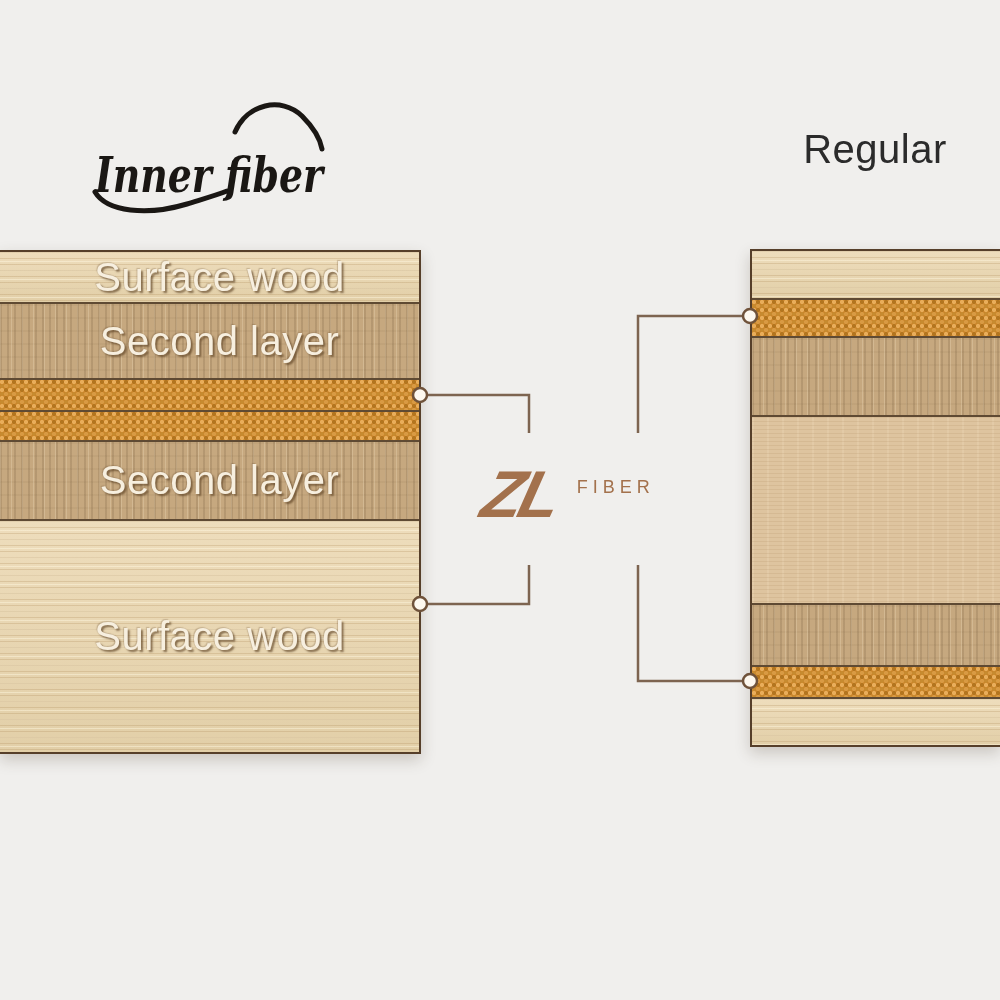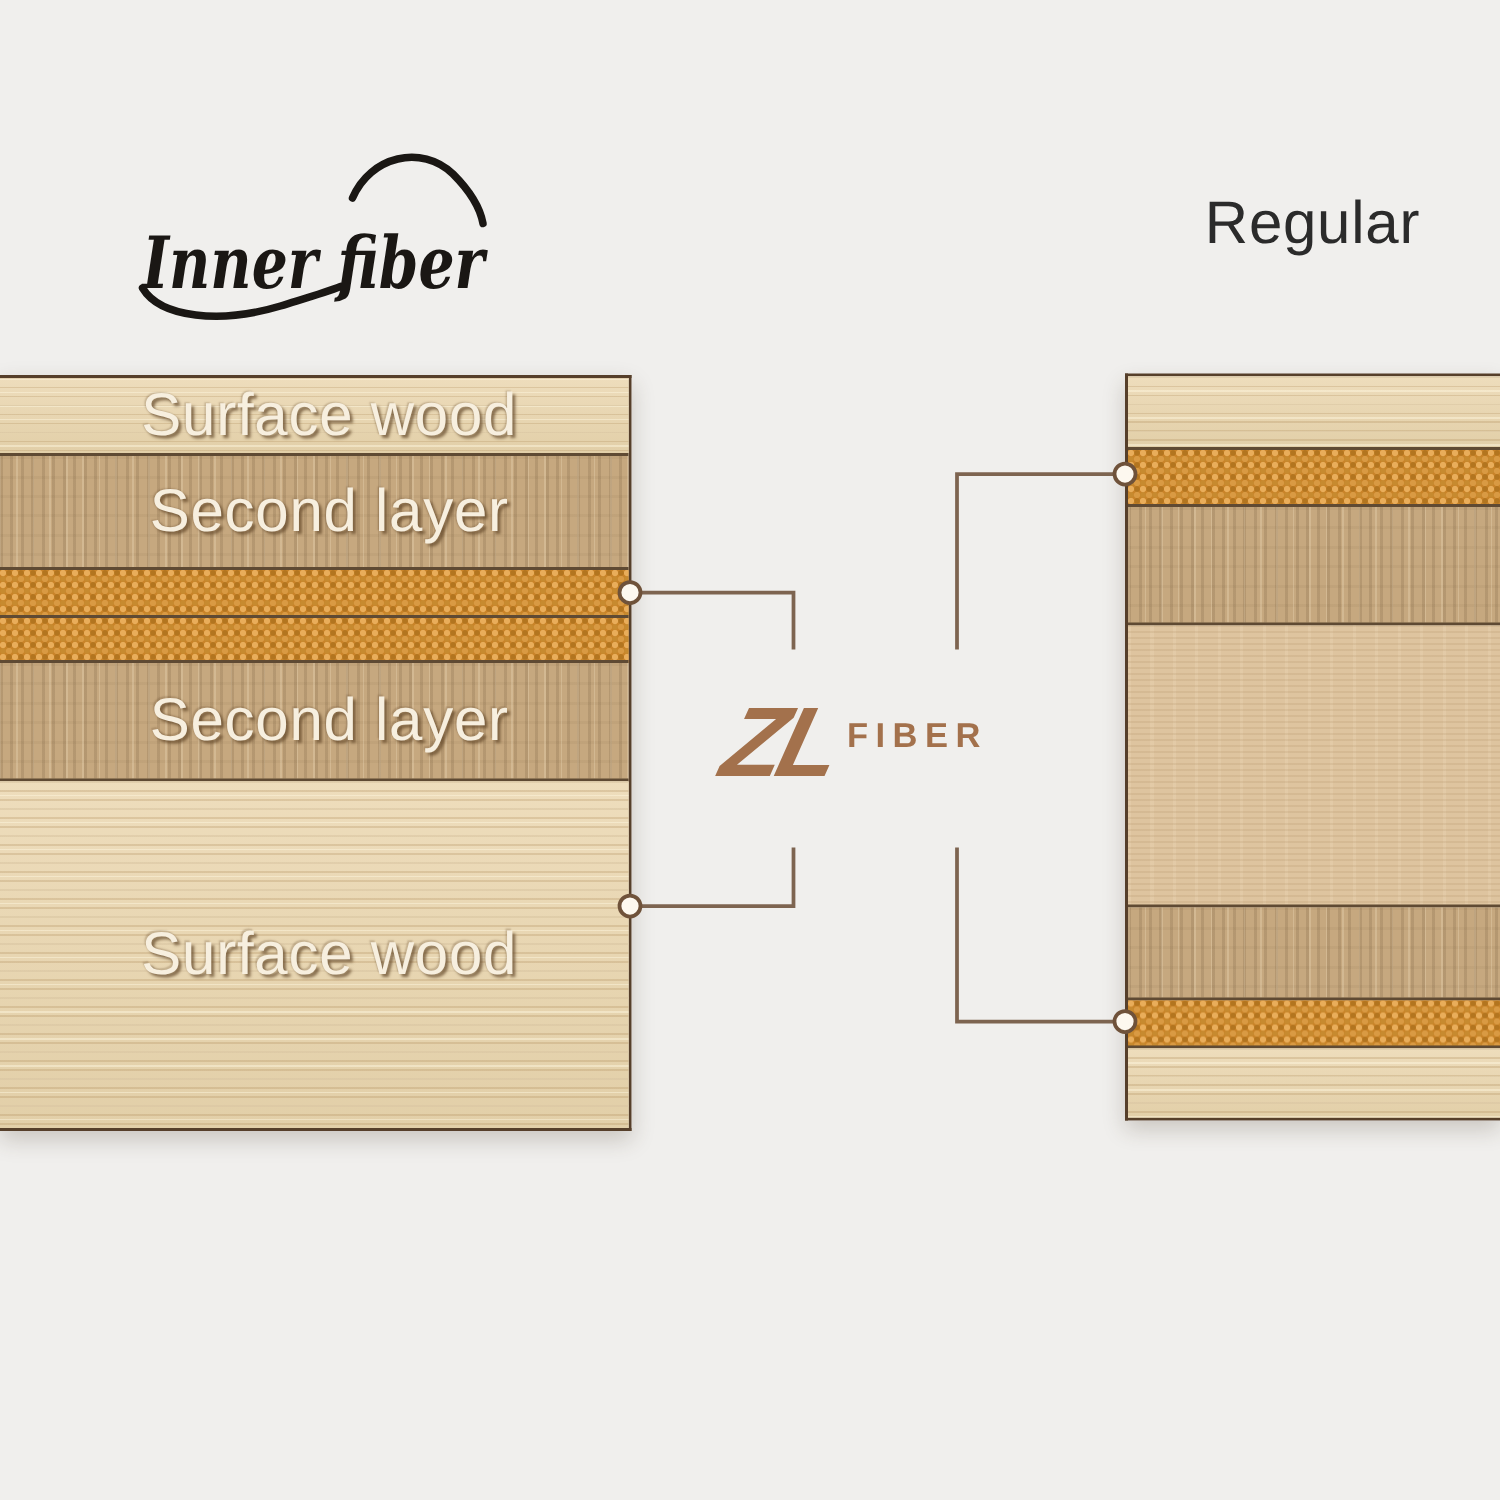--- a/index.html
+++ b/index.html
@@ -75,21 +75,21 @@
 
   
   .connectors{position:absolute;left:0;top:0;width:1000px;height:1000px;pointer-events:none;}
 
   
   .zl-logo{position:absolute;left:484px;top:468px;display:flex;align-items:flex-start;color:#a3714c;}
   .zl-text{
     font-size:66px;font-weight:bold;font-style:italic;line-height:0.8;
     letter-spacing:-4px;transform:skewX(-14deg);
   }
-  .fiber-text{font-size:23px;font-weight:700;letter-spacing:5px;margin:9px 0 0 8px;}
+  .fiber-text{font-size:18px;font-weight:400;letter-spacing:5px;margin:9px 0 0 20px;}
 
   .script-text{font-family:"DejaVu Serif", serif;font-style:italic;font-weight:bold;}
 </style>
 </head>
 <body>
 
 <svg class="inner-fiber-logo" viewBox="0 0 250 130">
   <path d="M10,92 C22,112 62,116 102,104 C118,99 132,95 142,91" fill="none" stroke="#1a1714" stroke-width="5" stroke-linecap="round"></path>
   <path d="M150,32 C162,4 196,-4 217,16 C228,27 235,38 237,49" fill="none" stroke="#1a1714" stroke-width="5" stroke-linecap="round"></path>
   <text class="script-text" x="10" y="92" font-size="48" fill="#1a1714" textLength="228" lengthAdjust="spacingAndGlyphs">Inner fiber</text>

